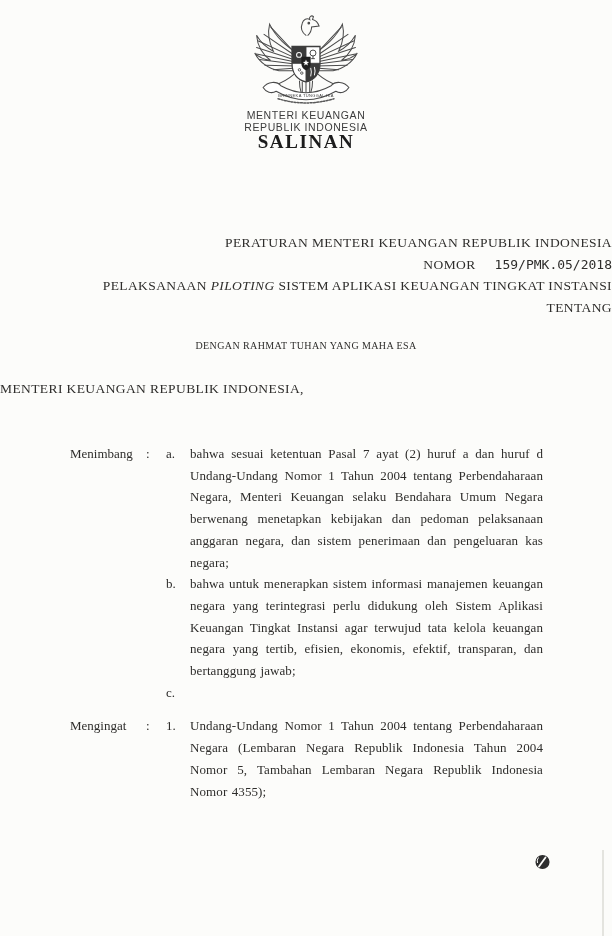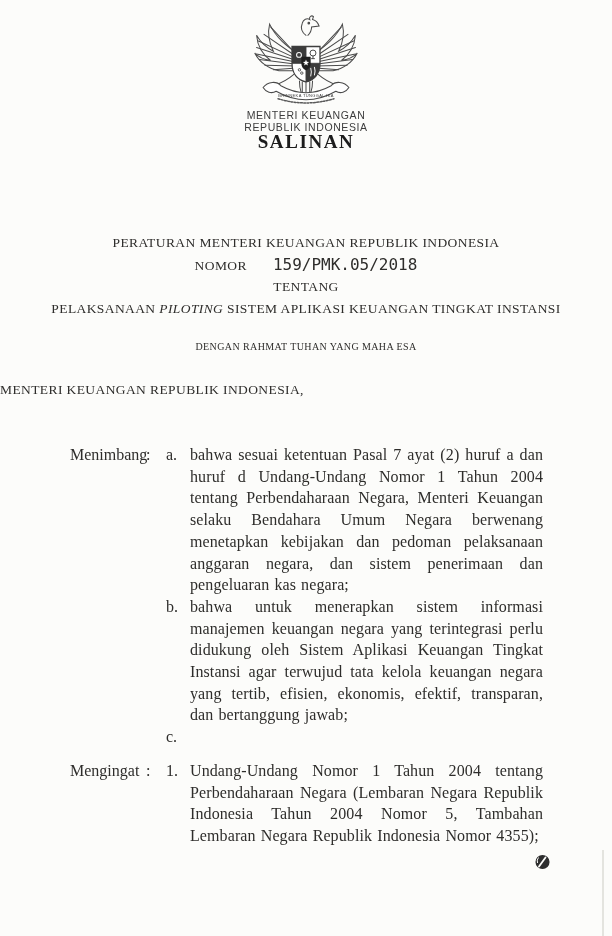--- a/index.html
+++ b/index.html
@@ -12,32 +12,32 @@
 
   
   .header{padding-top:12px;text-align:center;}
   .header svg{display:block;margin:0 auto;}
   .min-line{font-family:"Liberation Sans",sans-serif;font-size:10.5px;line-height:12px;
             letter-spacing:.6px;color:#3c3c3c;}
   .salinan{font-family:"Liberation Serif",serif;font-weight:bold;font-size:19px;
            line-height:15px;letter-spacing:1.6px;color:#1c1c1c;margin-top:1px;}
 
   
-  .title-block{margin-top:83px;text-align:center;font-size:13.5px;line-height:21.5px;
+  .title-block{margin-top:83px;text-align:right;font-size:13.5px;line-height:21.5px;
                letter-spacing:.4px;}
-  .nomor-num{font-family:"DejaVu Sans Mono",monospace;font-size:16px;letter-spacing:0;
-             margin-left:26px;}
+  .nomor-num{font-family:"DejaVu Sans Mono",monospace;font-size:13px;letter-spacing:0;
+             margin-left:19px;}
   .it{font-style:italic;}
   .invocation{margin-top:17px;text-align:center;font-size:10px;line-height:21.5px;letter-spacing:.4px;}
   .authority{margin-top:21px;text-align:left;font-size:13.5px;line-height:21.5px;letter-spacing:.4px;}
 
   
   .clauses{padding:0 69px 0 70px;margin-top:44px;}
   .clause-grid{display:grid;grid-template-columns:76px 20px 24px 1fr;
-               font-size:16px;line-height:21.7px;}
+               font-size:13px;line-height:21.7px;}
   .c-label{grid-column:1;}
   .c-colon{grid-column:2;}
   .c-marker{grid-column:3;}
   .c-text{grid-column:4;text-align:justify;word-spacing:1px;letter-spacing:.1px;}
   .mengingat{margin-top:12px;}
 
   
   .paraf{position:absolute;left:534px;top:853px;}
   .watermark{position:absolute;right:24px;top:897px;font-family:"Liberation Sans",sans-serif;
              font-size:14.5px;color:#2b2be0;text-decoration:none;}
@@ -108,24 +108,24 @@
     <div class="min-line">MENTERI KEUANGAN</div>
     <div class="min-line">REPUBLIK INDONESIA</div>
     <div class="salinan">SALINAN</div>
   </div>
 
   <div class="title-block">
     <div>PERATURAN MENTERI KEUANGAN REPUBLIK INDONESIA</div>
     <div>
       <span>NOMOR</span><span class="nomor-num">159/PMK.05/2018</span>
     </div>
-    <div>TENTANG</div>
     <div>
       <span>PELAKSANAAN </span><span class="it">PILOTING</span><span> SISTEM APLIKASI KEUANGAN TINGKAT INSTANSI</span>
     </div>
+    <div>TENTANG</div>
   </div>
 
   <div class="invocation">DENGAN RAHMAT TUHAN YANG MAHA ESA</div>
   <div class="authority">MENTERI KEUANGAN REPUBLIK INDONESIA,</div>
 
   <div class="clauses">
 
     <div class="clause-grid">
       <div class="c-label">Menimbang</div>
       <div class="c-colon">:</div>

